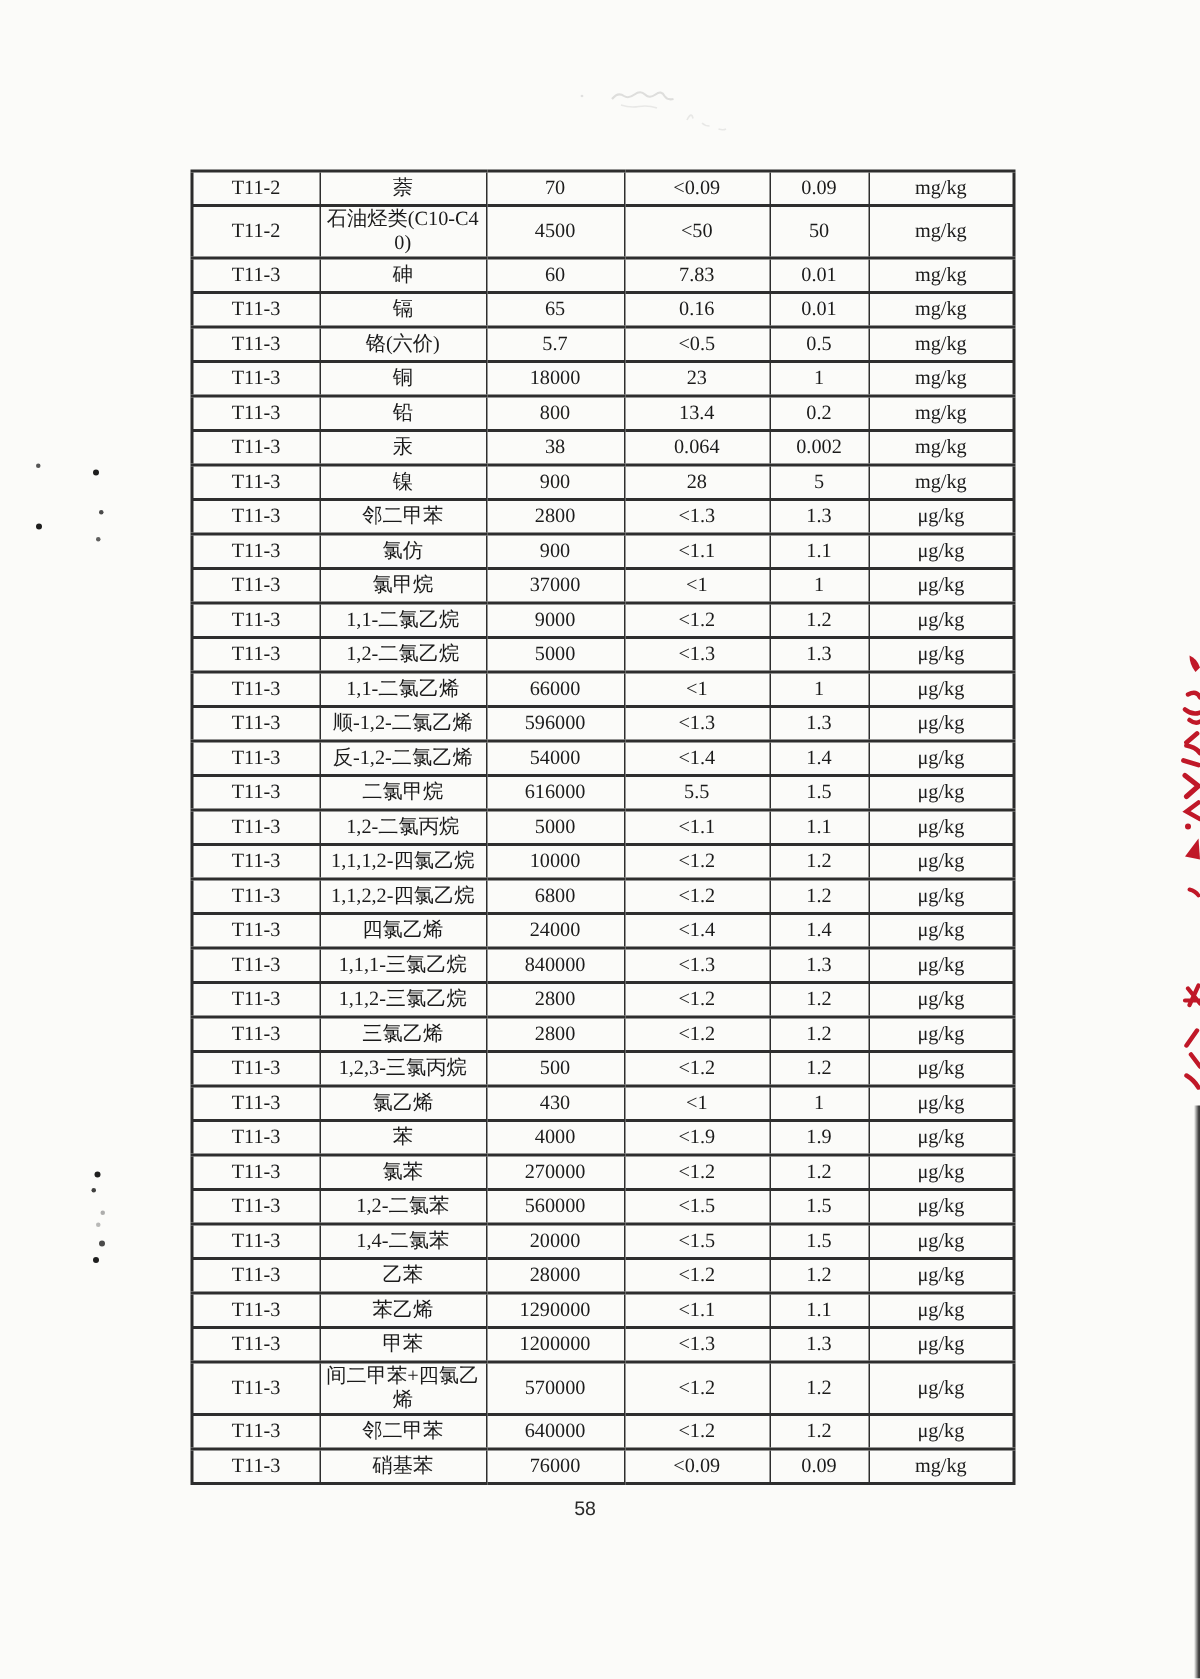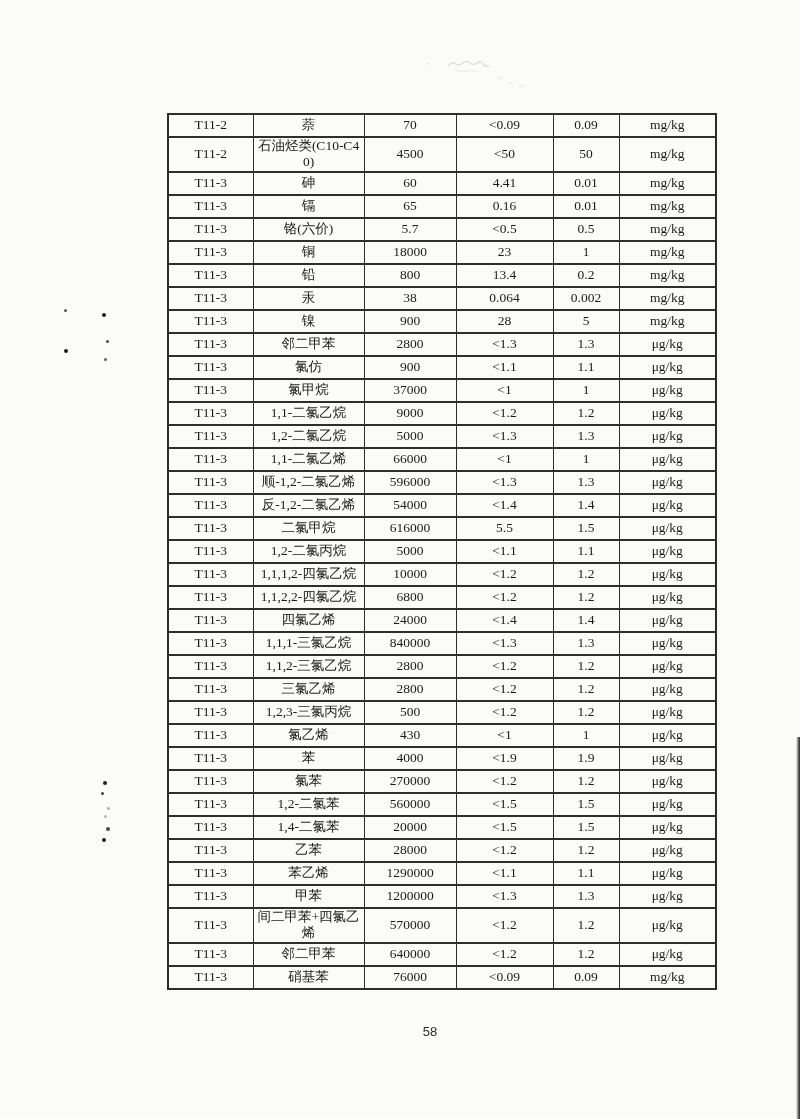--- a/index.html
+++ b/index.html
@@ -3,21 +3,21 @@
 <meta charset="utf-8">
 <style>
   html, body { margin:0; padding:0; }
   body {
     width:800px; height:1119px;
     background:#fbfbf9;
     position:relative;
     overflow:hidden;
     font-family:"Liberation Serif", serif;
   }
-  .sheet { position:absolute; inset:0;margin-left:40px; }
+  .sheet { position:absolute; inset:0; }
 
   
   table.results {
     position:absolute; left:127px; top:113px;
     width:548px;
     border-collapse:collapse;
     table-layout:fixed;
     border:2px solid #2b2b2b;
   }
   table.results td {
@@ -35,21 +35,21 @@
   }
   col.c-sample { width:85px; }
   col.c-name   { width:111px; }
   col.c-val1   { width:92px; }
   col.c-val2   { width:97px; }
   col.c-val3   { width:66px; }
   col.c-unit   { width:97px; }
 
   
   .page-number {
-    position:absolute; left:0; top:1024px; width:780px;
+    position:absolute; left:0; top:998px; width:780px;
     text-align:center;
     font-size:13px; color:#2a2a2a;
     font-family:"Liberation Sans", sans-serif;
   }
 
   
   .pencil-marks { position:absolute; left:380px; top:50px; opacity:.55; }
 
   
   .red-ink { position:absolute; left:786px; top:425px; }
@@ -98,21 +98,21 @@
           <td>石油烃类(C10-C40)</td>
           <td>4500</td>
           <td>&lt;50</td>
           <td>50</td>
           <td>mg/kg</td>
         </tr>
         <tr>
           <td>T11-3</td>
           <td>砷</td>
           <td>60</td>
-          <td>4.41</td>
+          <td>7.83</td>
           <td>0.01</td>
           <td>mg/kg</td>
         </tr>
         <tr>
           <td>T11-3</td>
           <td>镉</td>
           <td>65</td>
           <td>0.16</td>
           <td>0.01</td>
           <td>mg/kg</td>

